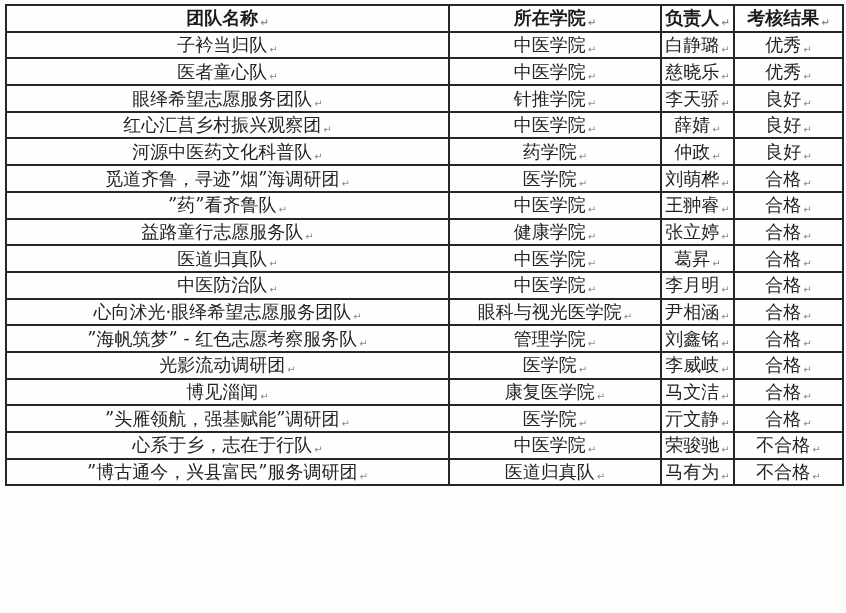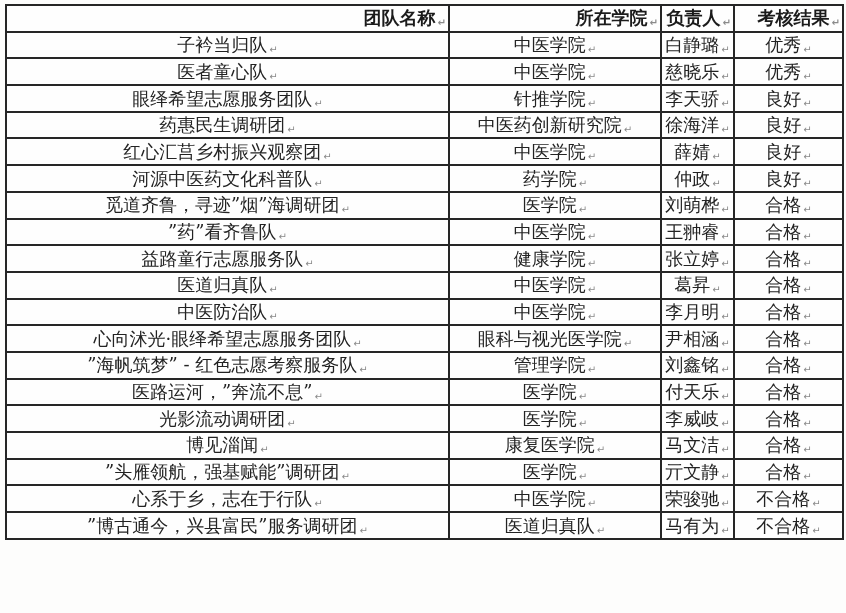--- a/index.html
+++ b/index.html
@@ -40,21 +40,20 @@
     padding: 0 2px;
     overflow: hidden;
     white-space: nowrap;
     color: #232323;
     font-size: 18px;
     line-height: 1.1;
   }
   table.assessment-table th {
     font-weight: bold;
     color: #1b1b1b;
-    text-align: right;
   }
   .pmark {
     display: inline-block;
     font-size: 10px;
     color: #8a8a8a;
     margin-left: 2px;
     transform: translateY(2px);
     font-family: "DejaVu Sans", sans-serif;
   }
 </style>
@@ -87,26 +86,20 @@
         <tr>
           <td><span>医者童心队</span><span class="pmark">↵</span></td>
           <td><span>中医学院</span><span class="pmark">↵</span></td>
           <td><span>慈晓乐</span><span class="pmark">↵</span></td>
           <td><span>优秀</span><span class="pmark">↵</span></td>
         </tr>
         <tr>
           <td><span>眼绎希望志愿服务团队</span><span class="pmark">↵</span></td>
           <td><span>针推学院</span><span class="pmark">↵</span></td>
           <td><span>李天骄</span><span class="pmark">↵</span></td>
-          <td><span>良好</span><span class="pmark">↵</span></td>
-        </tr>
-        <tr>
-          <td><span>药惠民生调研团</span><span class="pmark">↵</span></td>
-          <td><span>中医药创新研究院</span><span class="pmark">↵</span></td>
-          <td><span>徐海洋</span><span class="pmark">↵</span></td>
           <td><span>良好</span><span class="pmark">↵</span></td>
         </tr>
         <tr>
           <td><span>红心汇莒乡村振兴观察团</span><span class="pmark">↵</span></td>
           <td><span>中医学院</span><span class="pmark">↵</span></td>
           <td><span>薛婧</span><span class="pmark">↵</span></td>
           <td><span>良好</span><span class="pmark">↵</span></td>
         </tr>
         <tr>
           <td><span>河源中医药文化科普队</span><span class="pmark">↵</span></td>
@@ -150,26 +143,20 @@
           <td><span>尹相涵</span><span class="pmark">↵</span></td>
           <td><span>合格</span><span class="pmark">↵</span></td>
         </tr>
         <tr>
           <td><span>”海帆筑梦” - 红色志愿考察服务队</span><span class="pmark">↵</span></td>
           <td><span>管理学院</span><span class="pmark">↵</span></td>
           <td><span>刘鑫铭</span><span class="pmark">↵</span></td>
           <td><span>合格</span><span class="pmark">↵</span></td>
         </tr>
         <tr>
-          <td><span>医路运河，”奔流不息”</span><span class="pmark">↵</span></td>
-          <td><span>医学院</span><span class="pmark">↵</span></td>
-          <td><span>付天乐</span><span class="pmark">↵</span></td>
-          <td><span>合格</span><span class="pmark">↵</span></td>
-        </tr>
-        <tr>
           <td><span>光影流动调研团</span><span class="pmark">↵</span></td>
           <td><span>医学院</span><span class="pmark">↵</span></td>
           <td><span>李威岐</span><span class="pmark">↵</span></td>
           <td><span>合格</span><span class="pmark">↵</span></td>
         </tr>
         <tr>
           <td><span>博见淄闻</span><span class="pmark">↵</span></td>
           <td><span>康复医学院</span><span class="pmark">↵</span></td>
           <td><span>马文洁</span><span class="pmark">↵</span></td>
           <td><span>合格</span><span class="pmark">↵</span></td>

